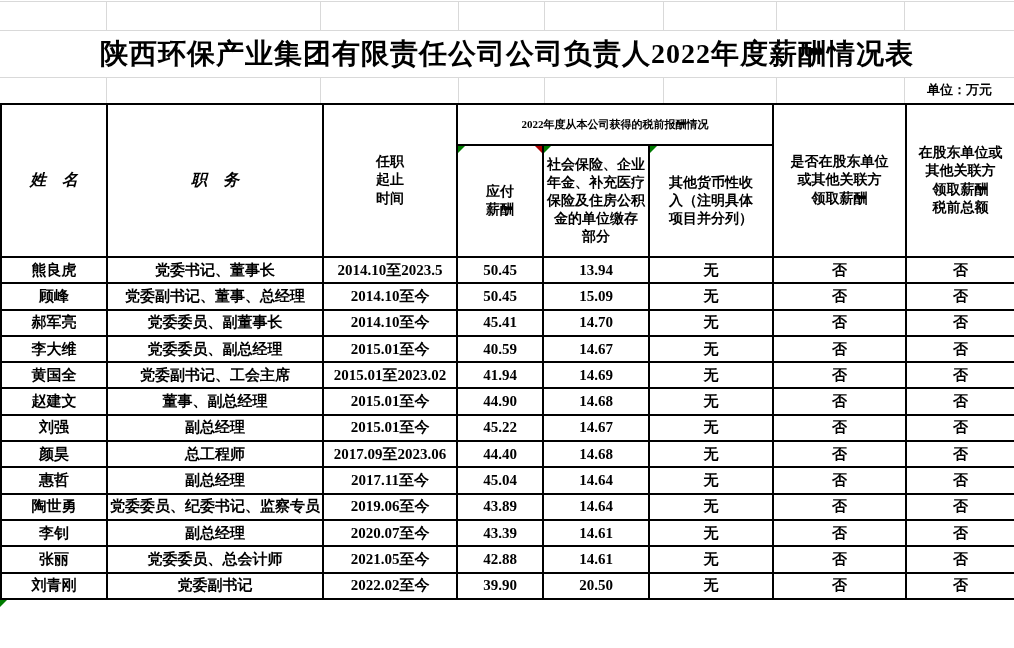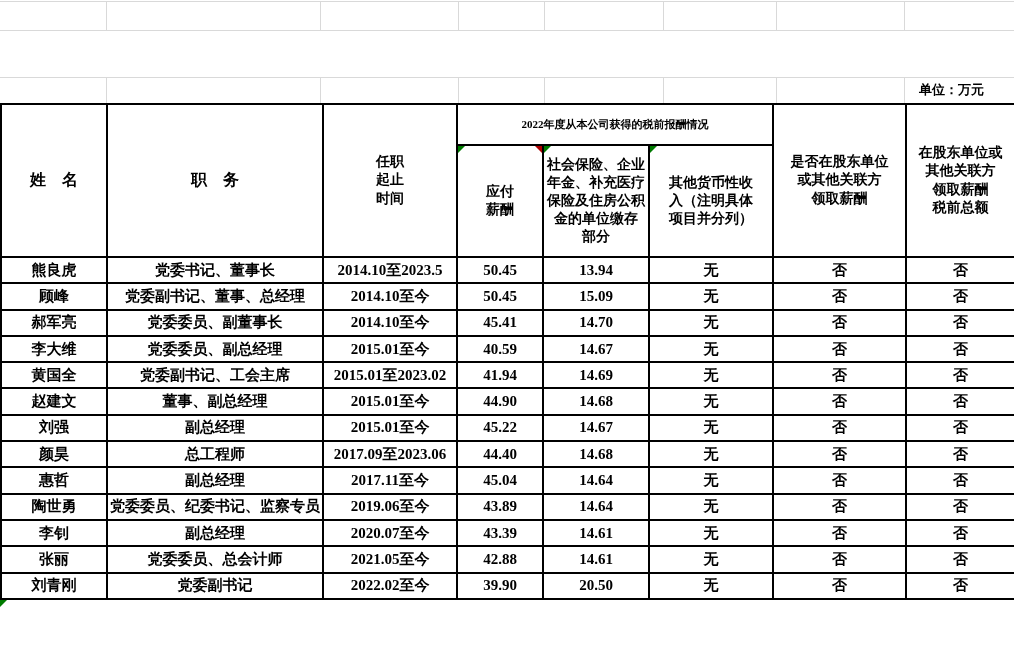--- a/index.html
+++ b/index.html
@@ -8,32 +8,32 @@
     font-family:"Liberation Serif","DejaVu Serif",serif;color:#000;
     --green:#007b00;--red:#b00000;--grid:#d9d9d9;--border:#000000;
   }
   .gridline-h{position:absolute;left:0;width:1014px;height:1px;background:var(--grid);}
   .gridline-v{position:absolute;width:1px;background:var(--grid);}
   #title{
     position:absolute;top:30px;left:0;width:1014px;height:47px;line-height:47px;
     text-align:center;font-size:28px;font-weight:bold;letter-spacing:1px;white-space:nowrap;
   }
   #unit-label{
-    position:absolute;top:79px;right:30px;height:22px;line-height:22px;
+    position:absolute;top:79px;right:22px;height:22px;line-height:22px;
     font-family:"Liberation Sans","DejaVu Sans",sans-serif;font-size:13px;font-weight:bold;margin-left:20px;
   }
   #salary-table{
     position:absolute;top:103px;left:0;width:1014px;height:497px;
     border-collapse:collapse;table-layout:fixed;
   }
   #salary-table td,#salary-table th{
     border:2px solid var(--border);padding:0 1px;text-align:center;vertical-align:middle;
     position:relative;overflow:hidden;
   }
-  th.h-big{font-size:16px;font-weight:bold;}
+  th.h-big{font-size:16px;font-weight:bold;font-style:italic;}
   th.h-mid{font-size:14px;font-weight:bold;white-space:pre-line;line-height:1.3;}
   th.h-span{font-size:11px;font-weight:bold;}
   #salary-table td{font-size:15px;}
   tbody tr{height:26px;font-weight:bold;}
   tr.hdr1{height:41px;}
   tr.hdr2{height:112px;}
   .tri-green{position:absolute;top:0;left:0;width:0;height:0;
     border-top:7px solid var(--green);border-right:7px solid transparent;}
   .tri-red{position:absolute;top:0;right:0;width:0;height:0;
     border-top:7px solid var(--red);border-left:7px solid transparent;}
@@ -44,20 +44,21 @@
     white-space:nowrap;
   }
   #remark-marker{position:absolute;top:600px;left:0;width:0;height:0;
     border-top:7px solid var(--green);border-right:7px solid transparent;}
 </style>
 </head>
 <body>
 
 <div id="screen" style="--green: #007b00; --red: #b00000; --grid: #d9d9d9; --border: #000000;">
 
+  <div id="title">陕西环保产业集团有限责任公司公司负责人2022年度薪酬情况表</div>
 
   <div id="unit-label">单位：万元</div>
 
   <table id="salary-table">
     <colgroup>
       <col style="width:106px">
         <col style="width:216px">
         <col style="width:134px">
       <col style="width:86px">
         <col style="width:106px">

